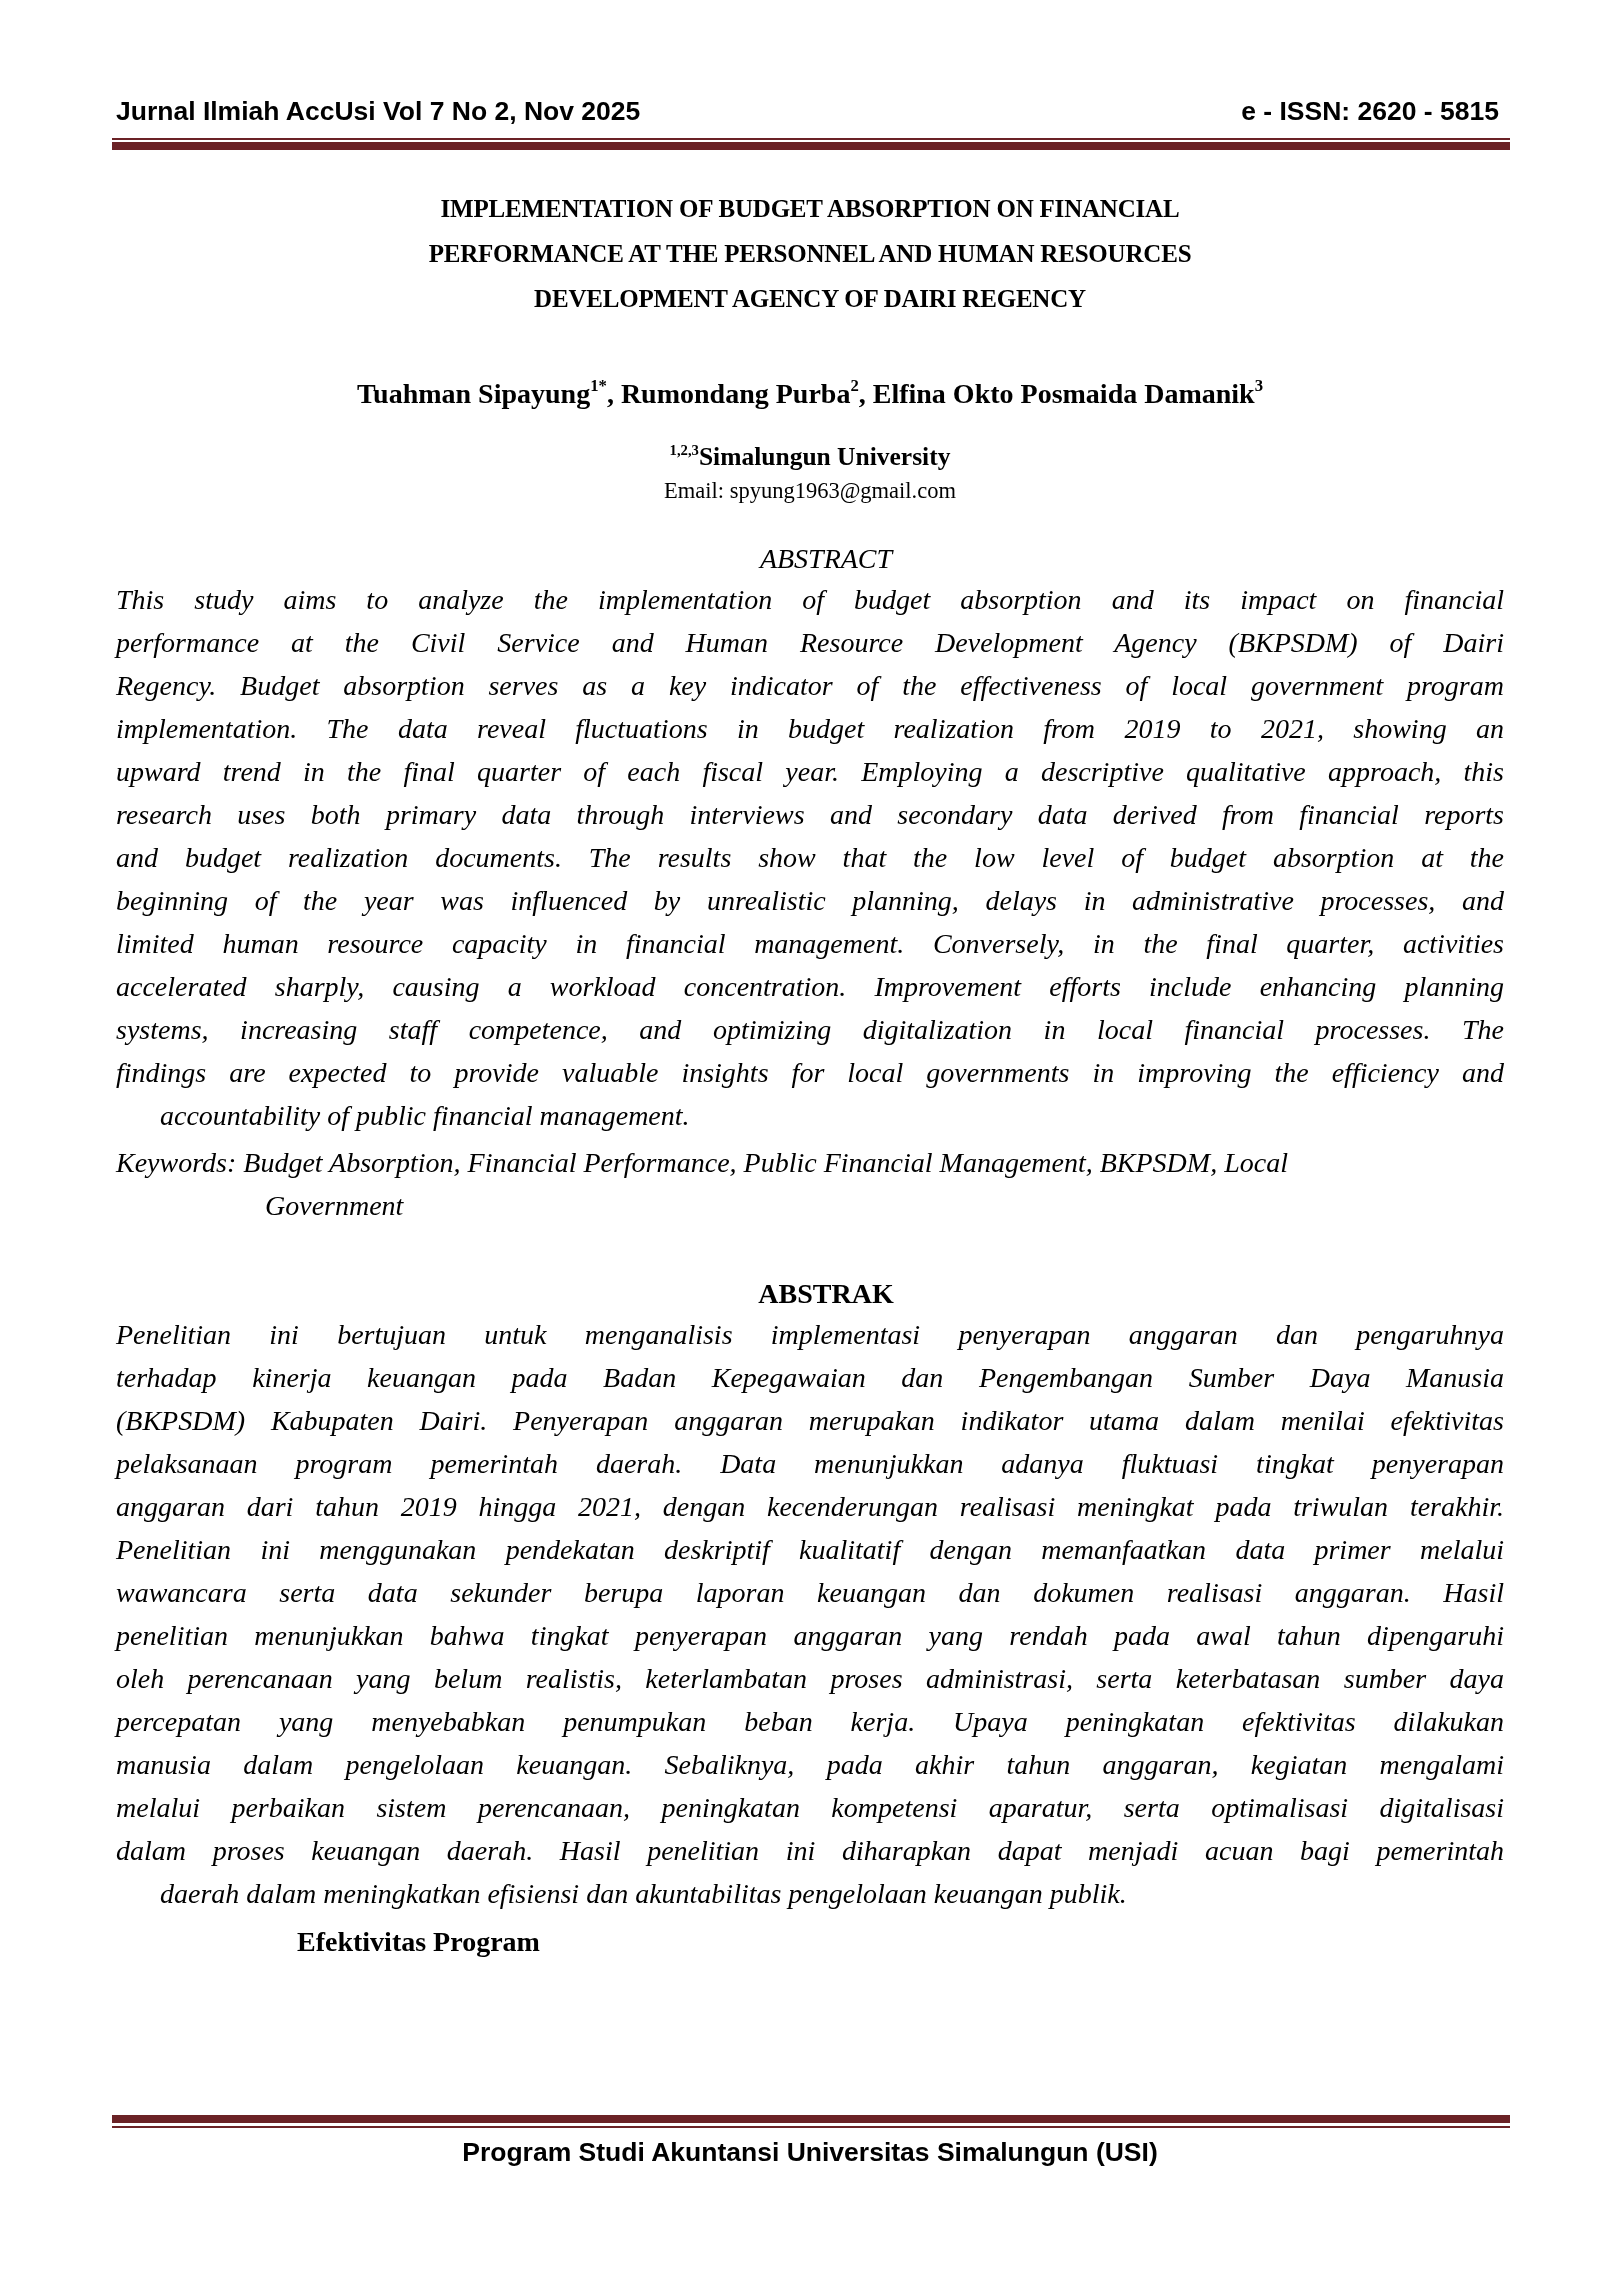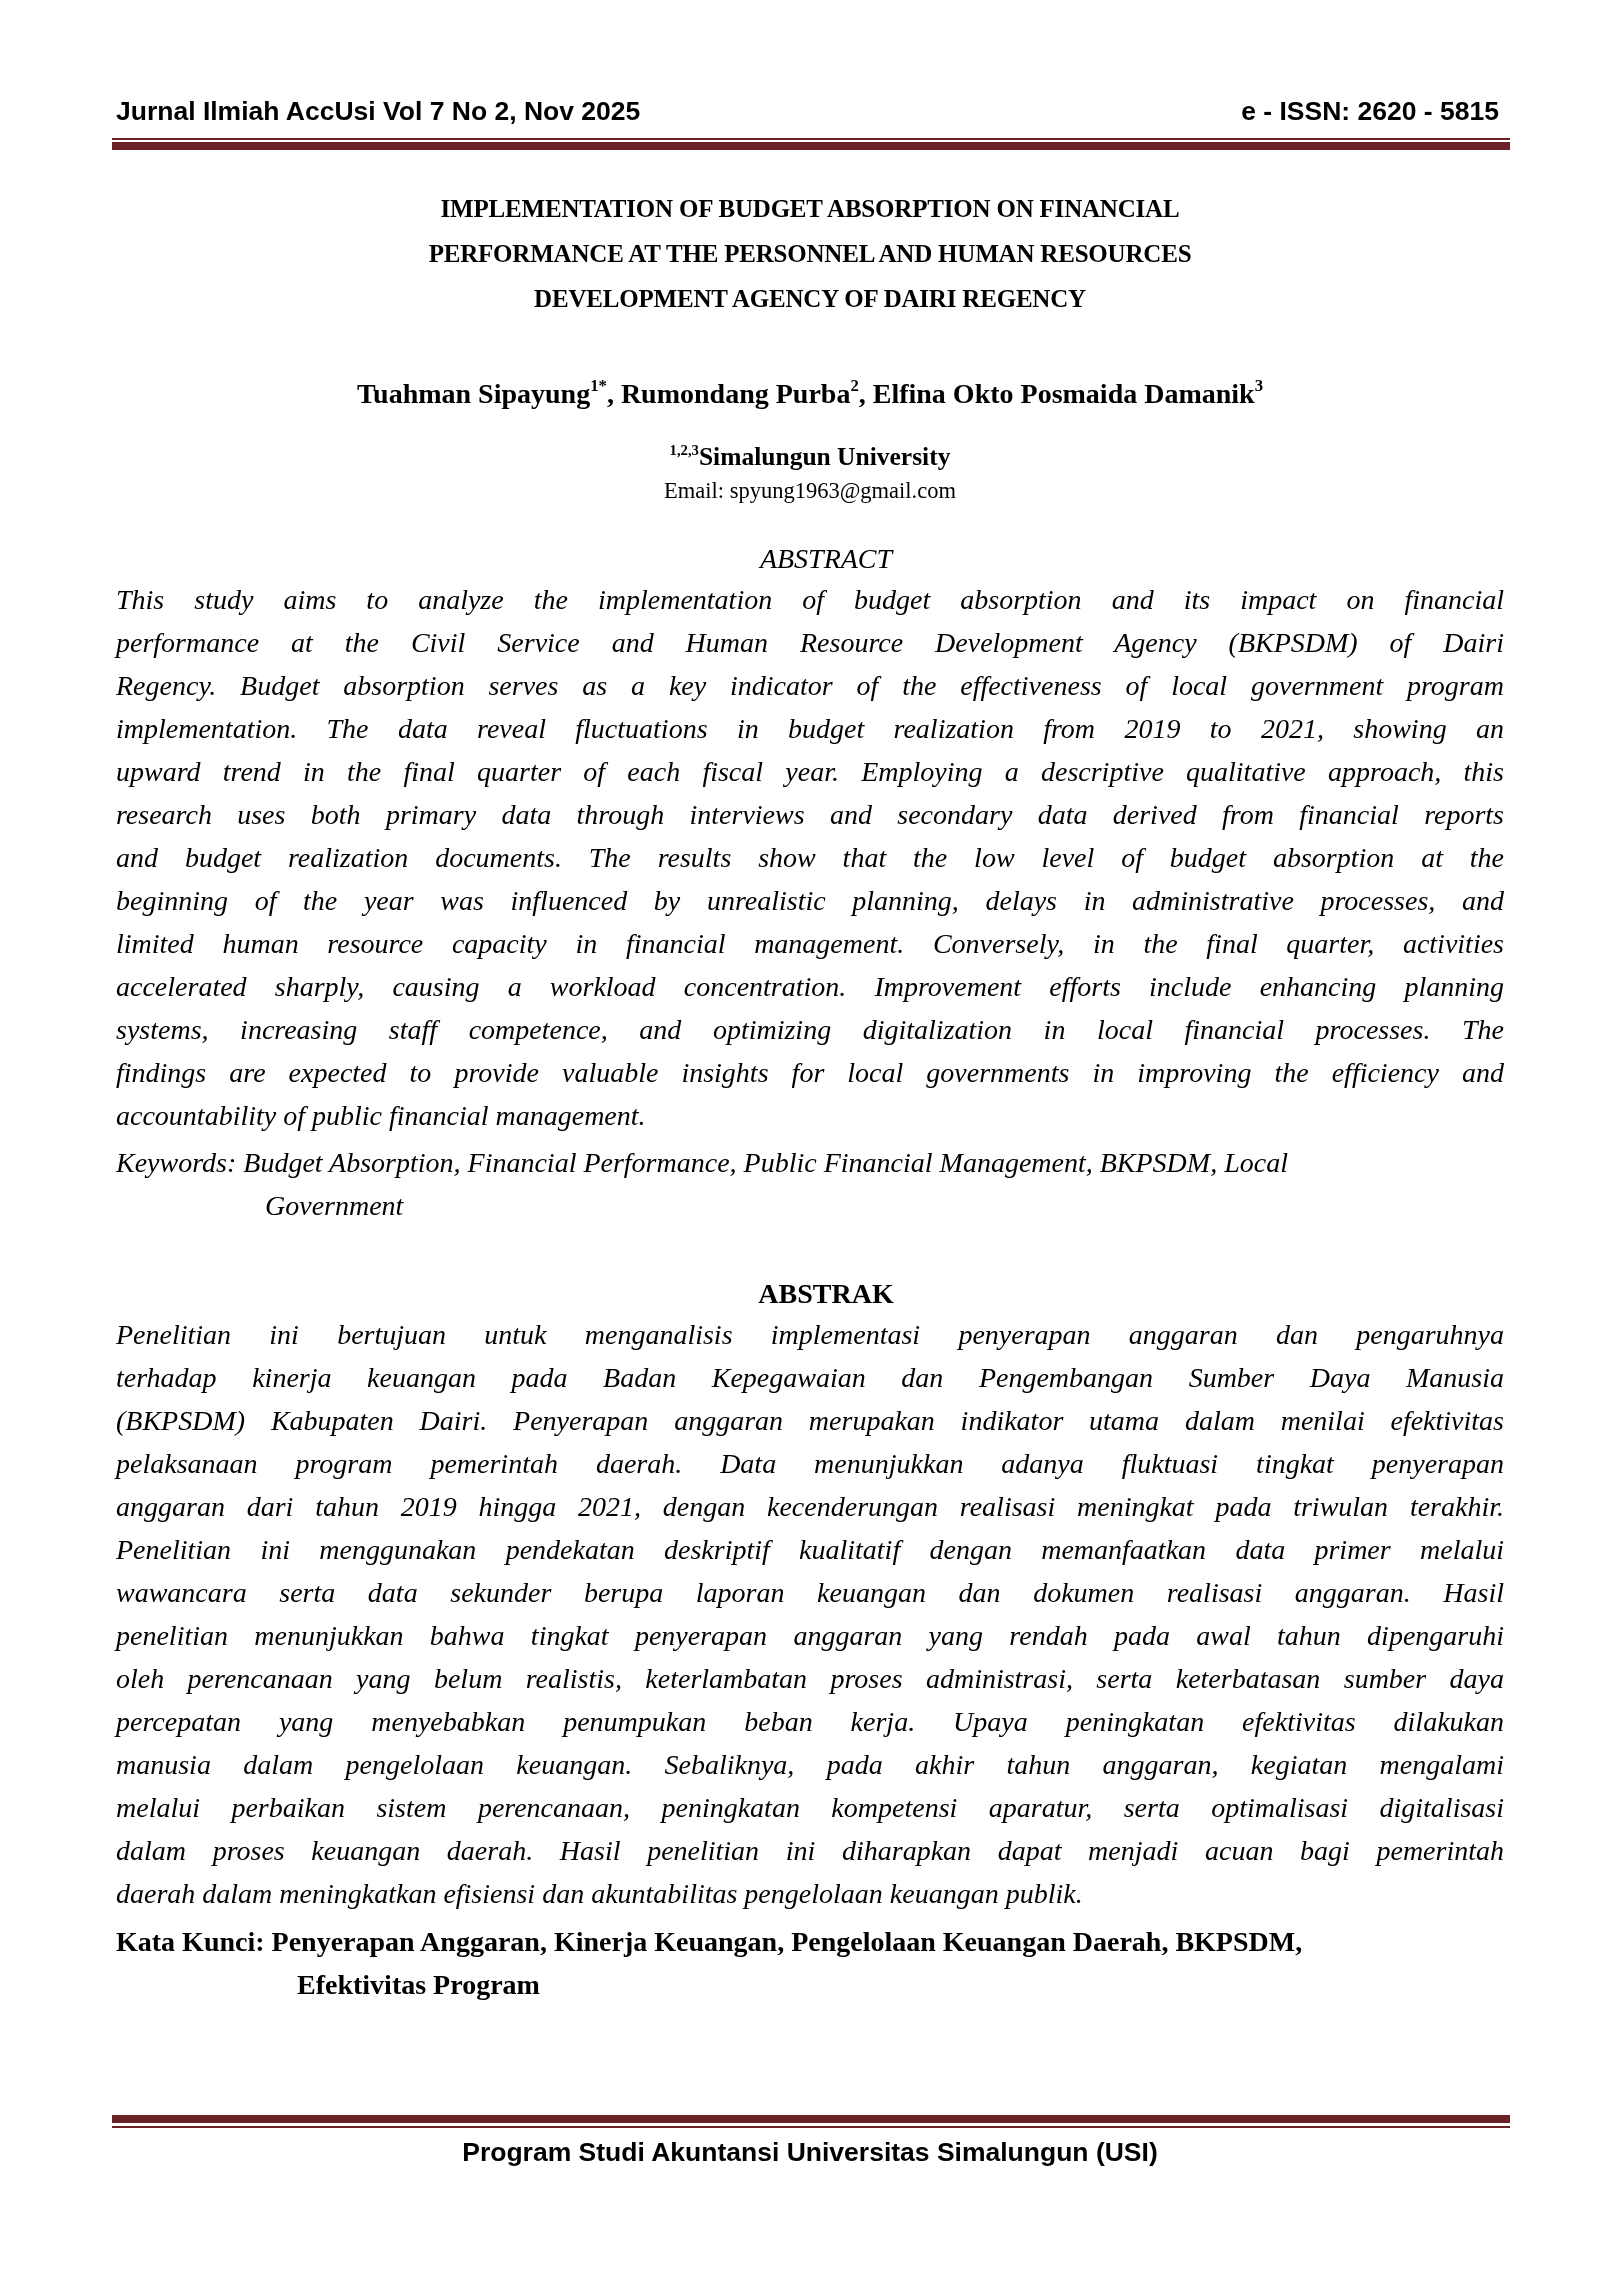--- a/index.html
+++ b/index.html
@@ -112,20 +112,21 @@
     display: block;
     white-space: nowrap;
     text-align: justify;
     text-align-last: justify;
     height: 43px;
     overflow: visible;
   }
   .para .ln.last {
     text-align: right;
     text-align-last: left;
+    margin-left: 44px;
   }
 
   .kw {
     position: absolute;
     left: 116px;
     width: 1388px;
     font-size: 28px;
     line-height: 43px;
   }
   .kw.italic { font-style: italic; }
@@ -207,20 +208,19 @@
   <span class="ln">penelitian menunjukkan bahwa tingkat penyerapan anggaran yang rendah pada awal tahun dipengaruhi</span>
   <span class="ln">oleh perencanaan yang belum realistis, keterlambatan proses administrasi, serta keterbatasan sumber daya</span>
   <span class="ln">percepatan yang menyebabkan penumpukan beban kerja. Upaya peningkatan efektivitas dilakukan</span>
   <span class="ln">manusia dalam pengelolaan keuangan. Sebaliknya, pada akhir tahun anggaran, kegiatan mengalami</span>
   <span class="ln">melalui perbaikan sistem perencanaan, peningkatan kompetensi aparatur, serta optimalisasi digitalisasi</span>
   <span class="ln">dalam proses keuangan daerah. Hasil penelitian ini diharapkan dapat menjadi acuan bagi pemerintah</span>
   <span class="ln last">daerah dalam meningkatkan efisiensi dan akuntabilitas pengelolaan keuangan publik.</span>
 </div>
 
 <div class="kw bold" style="top:1920px;">
-  <span class="ln">Kata Kunci: Penyerapan Anggaran, Kinerja Keuangan, Pengelolaan Keuangan Daerah, BKPSDM,</span>
   <span class="ln" style="padding-left:181px;">Efektivitas Program</span>
 </div>
 
 <div class="rule-thick" style="top: 2115px; height: 7.8px; background: rgb(107, 34, 38);"></div>
 <div class="rule-thin" style="top: 2126px; height: 2px; background: rgb(107, 34, 38);"></div>
 <div class="footer-text">Program Studi Akuntansi Universitas Simalungun (USI)</div>
 
 
 </body></html>

